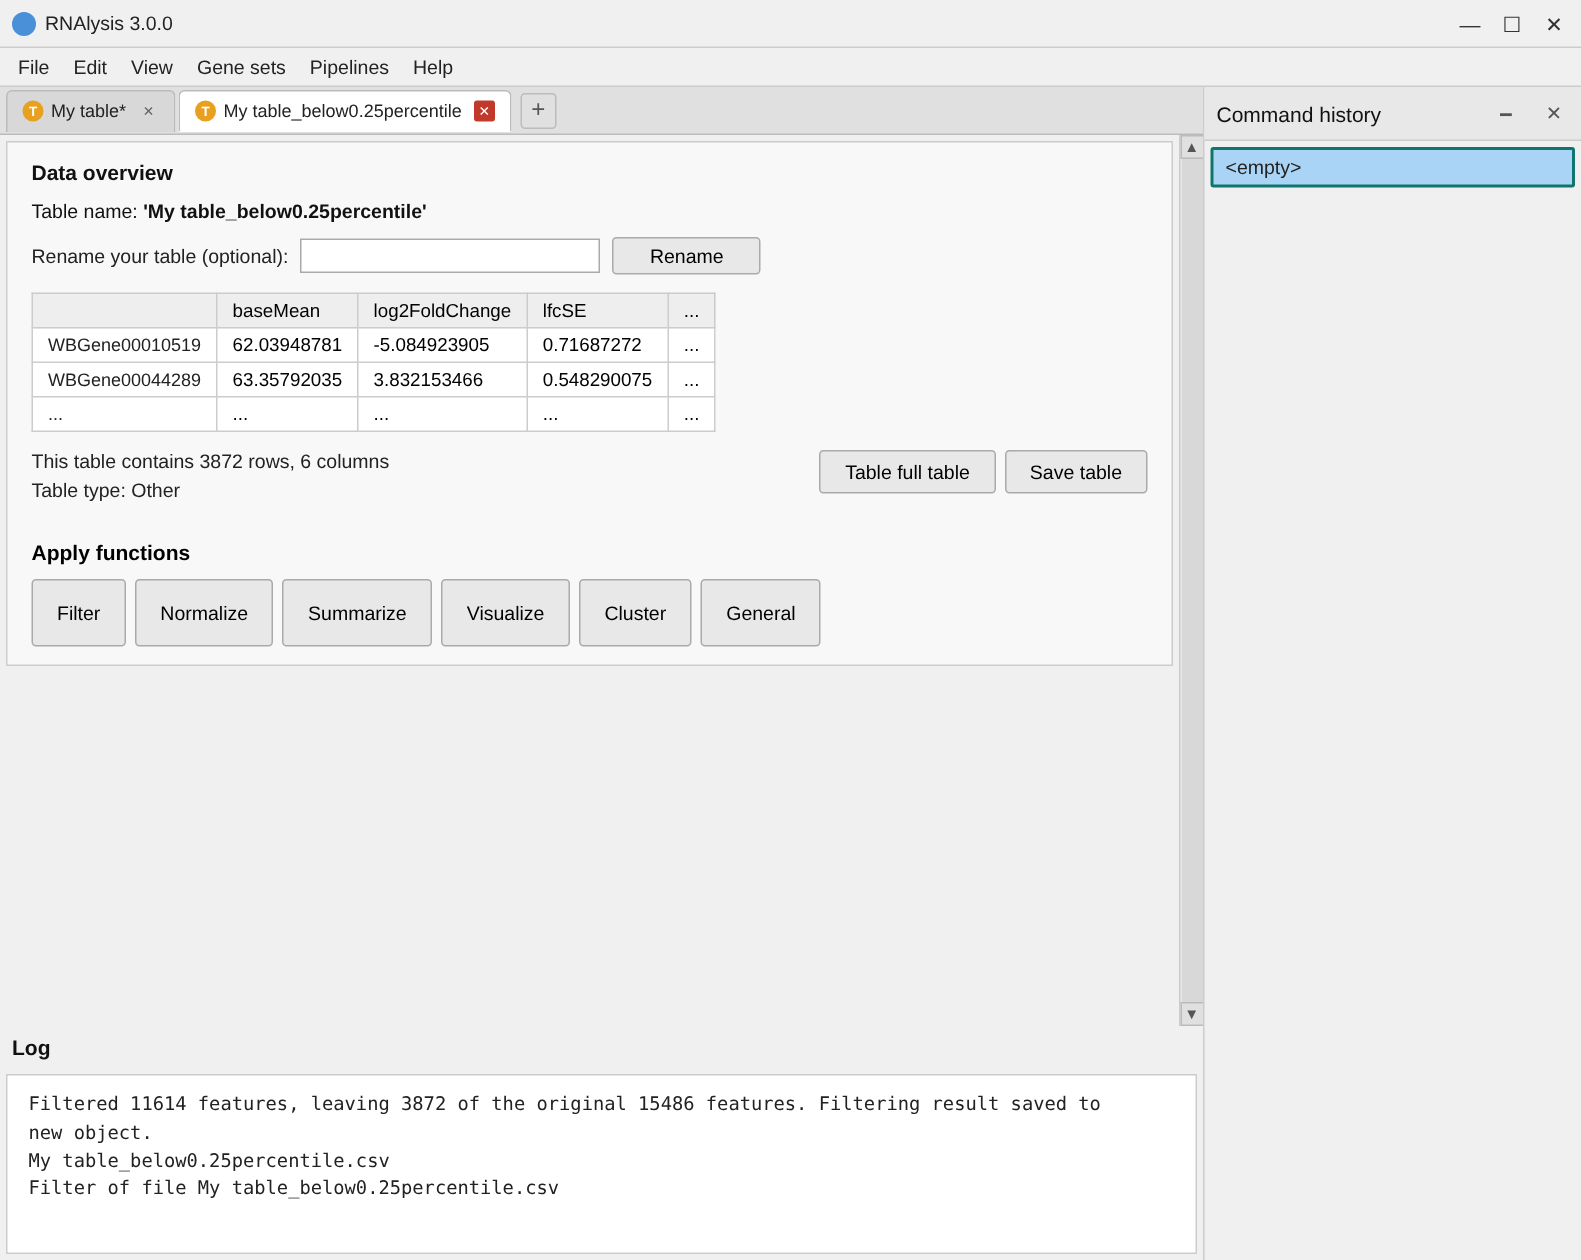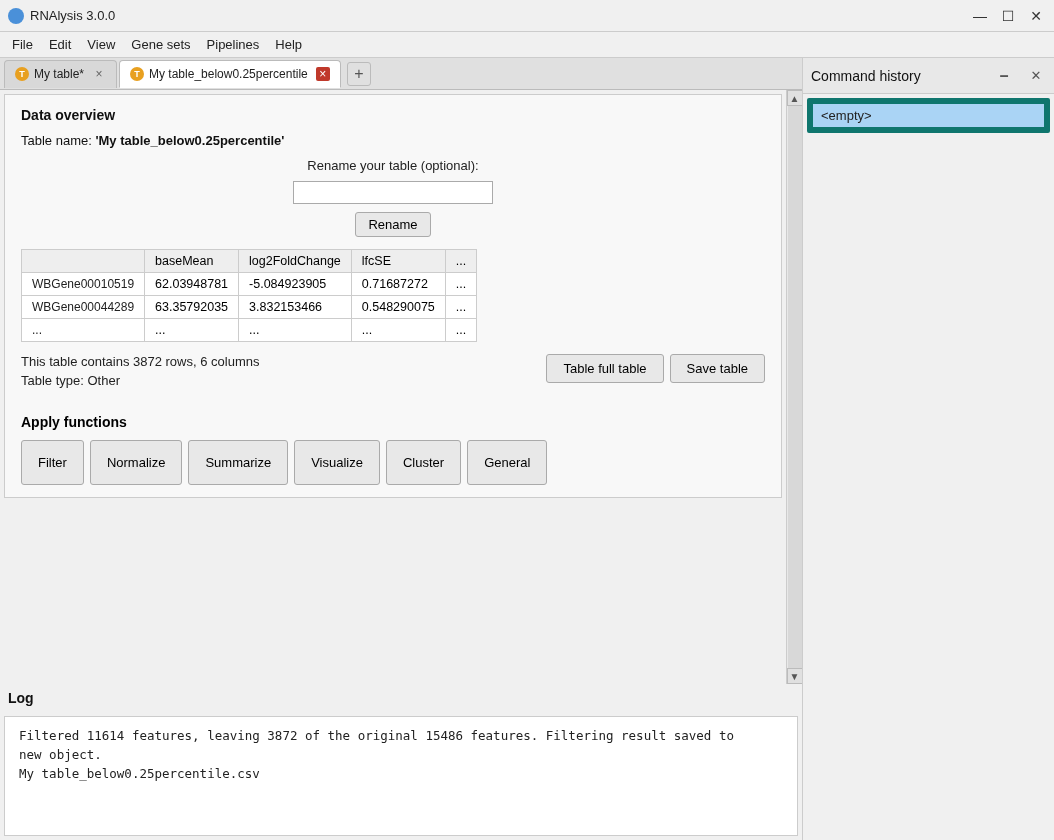--- a/index.html
+++ b/index.html
@@ -177,32 +177,31 @@
       font-size: 13px;
     }
     .table-name-row span { color: #111; }
     .table-name-value { font-weight: bold; }
 
     .rename-row {
       display: flex;
       align-items: center;
       margin-bottom: 12px;
       gap: 8px;
-      flex-direction: column;
     }
     .rename-label { font-size: 13px; color: #222; }
     .rename-input {
       border: 1px solid #aaa;
       padding: 3px 6px;
       font-size: 13px;
       width: 200px;
       background: white;
     }
     .rename-btn {
-      padding: 4px 12px;
+      padding: 4px 24px;
       font-size: 13px;
       background: #e8e8e8;
       border: 1px solid #aaa;
       cursor: pointer;
       border-radius: 3px;
     }
 
     
     .data-table {
       border-collapse: collapse;
@@ -343,21 +342,21 @@
       display: flex; align-items: center; justify-content: center;
       margin-left: 2px;
     }
     #cmd-history-content {
       flex: 1;
       padding: 4px;
     }
     .cmd-item {
       padding: 4px 8px;
       background: #aad4f5;
-      border: 6px solid #0f766e;
+      border: 2px solid #0f766e;
       font-size: 13px;
       color: #222;
       cursor: pointer;
       border-radius: 2px;
     }
 
     #overview-scroll-wrapper {
       display: flex;
       flex: 1;
       overflow: hidden;
@@ -493,20 +492,21 @@
           <div class="scroll-arrow">▼</div>
         </div>
       </div>
 
       <div style="display:flex; flex-direction:column;">
         <div style="font-weight:bold; font-size:14px; padding: 6px 8px; color:#111;">Log</div>
         <div id="log-area">
           <div class="log-line">Filtered 11614 features, leaving 3872 of the original 15486 features. Filtering result saved to</div>
           <div class="log-line">new object.</div>
           <div class="log-line">My table_below0.25percentile.csv</div>
+          <div class="log-line">Filter of file My table_below0.25percentile.csv</div>
         </div>
       </div>
 
     </div>
   </div>
 
   <div id="right-panel">
     <div id="cmd-history-header">
       <span id="cmd-history-title">Command history</span>
       <button class="cmd-header-btn">🗕</button>

